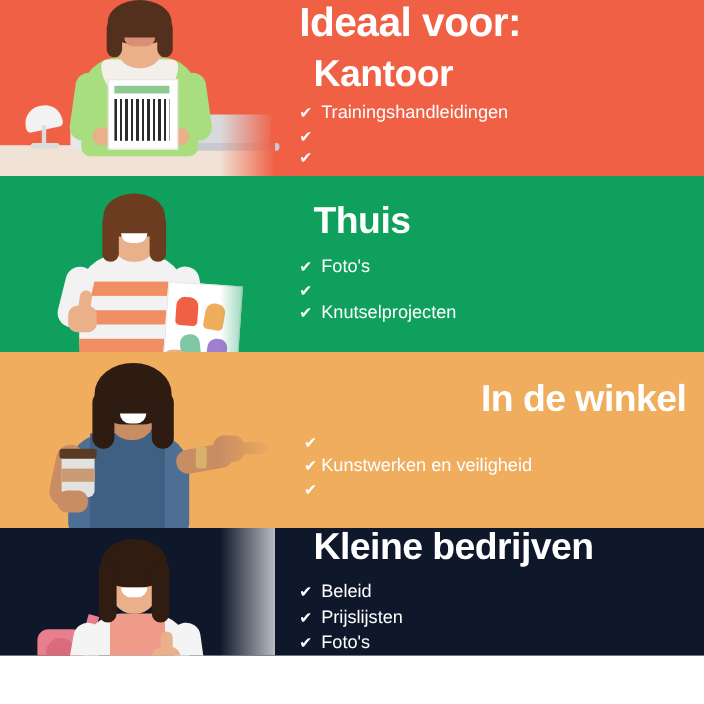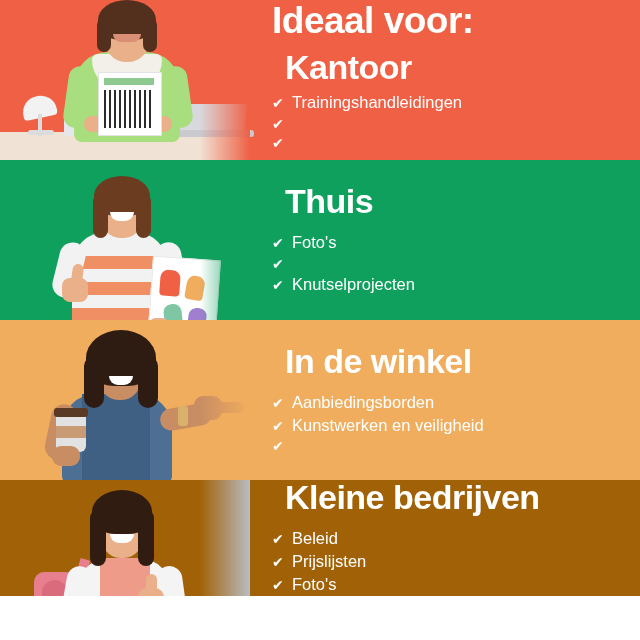--- a/index.html
+++ b/index.html
@@ -21,22 +21,22 @@
     position: relative;
   }
   .band {
     position: relative;
     display: flex;
     align-items: stretch;
     overflow: hidden;
   }
   .band-1 { height: 160px; background: #ef6045; }
   .band-2 { height: 160px; background: #10a05e; }
-  .band-3 { height: 160px; background: #f0ad5e; }
-  .band-4 { height: 116px; background: #a16207; }
+  .band-3 { height: 160px; background: #f0ad5e; text-align: right; }
+  .band-4 { height: 116px; background: #0f172a; }
 
   
   .photo {
     position: relative;
     width: 250px;
     flex: 0 0 250px;
     overflow: visible;
   }
   .photo-inner {
     position: absolute;
@@ -259,21 +259,20 @@
 
         <div style="position:absolute;left:178px;top:86px;width:10px;height:20px;background:#d8b26a;border-radius:3px;"></div>
       </div>
       <div class="photo-fade"></div>
     </div>
     <div class="content">
       <div class="heading">In de winkel</div>
       <ul class="bullets">
         <li>
             <span class="check">✔</span>
-            <span>Aanbiedingsborden</span>
           </li>
         <li>
             <span class="check">✔</span>
             <span>Kunstwerken en veiligheid</span>
           </li>
         <li>
             <span class="check">✔</span>
           </li>
       </ul>
     </div>

